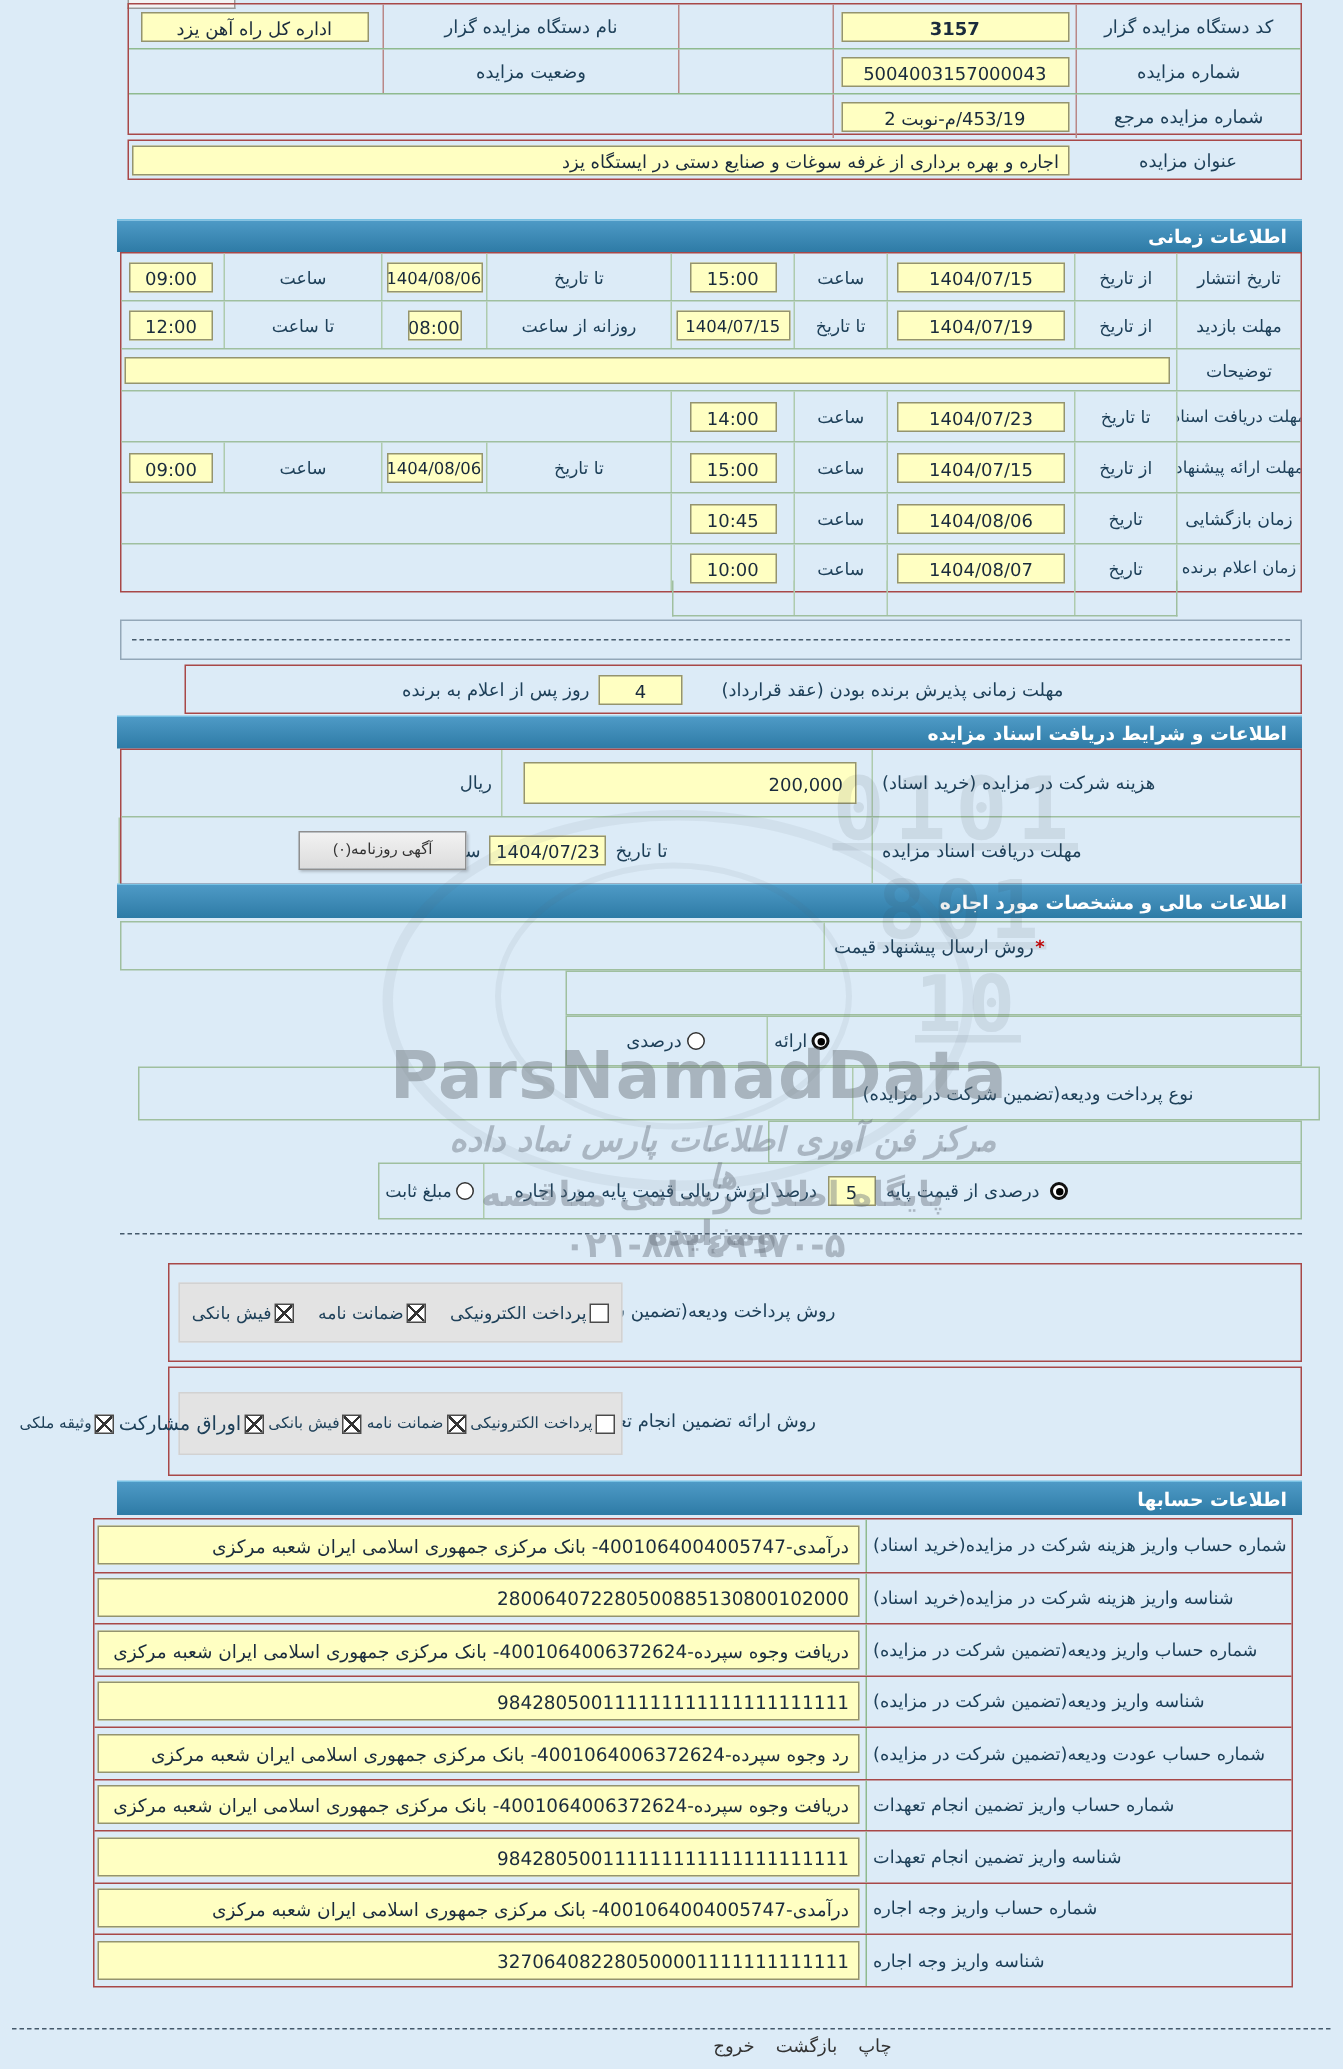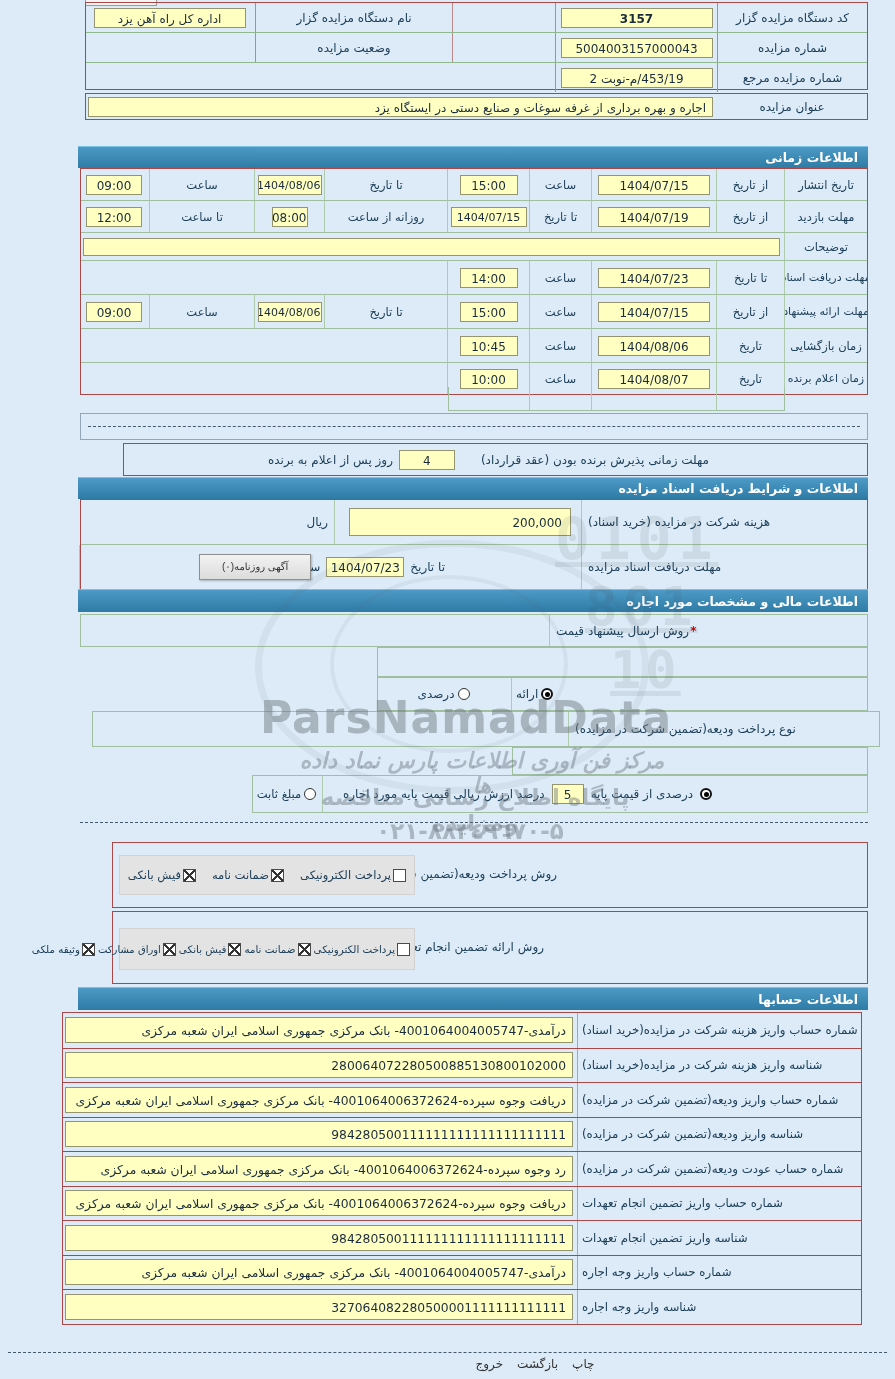--- a/index.html
+++ b/index.html
@@ -369,21 +369,21 @@
         <span>پرداخت الکترونیکی</span>
       </span>
       <span class="cbitem" style="font-size:10.3px;">
         <span class="cb checked"></span>
         <span>ضمانت نامه</span>
       </span>
       <span class="cbitem" style="font-size:10.3px;">
         <span class="cb checked"></span>
         <span>فیش بانکی</span>
       </span>
-      <span class="cbitem" style="font-size:10px;">
+      <span class="cbitem" style="font-size:13px;">
         <span class="cb checked"></span>
         <span>اوراق مشارکت</span>
       </span>
       <span class="cbitem" style="font-size:10.3px;">
         <span class="cb checked"></span>
         <span>وثیقه ملکی</span>
       </span>
     </div>
   </div>
 

